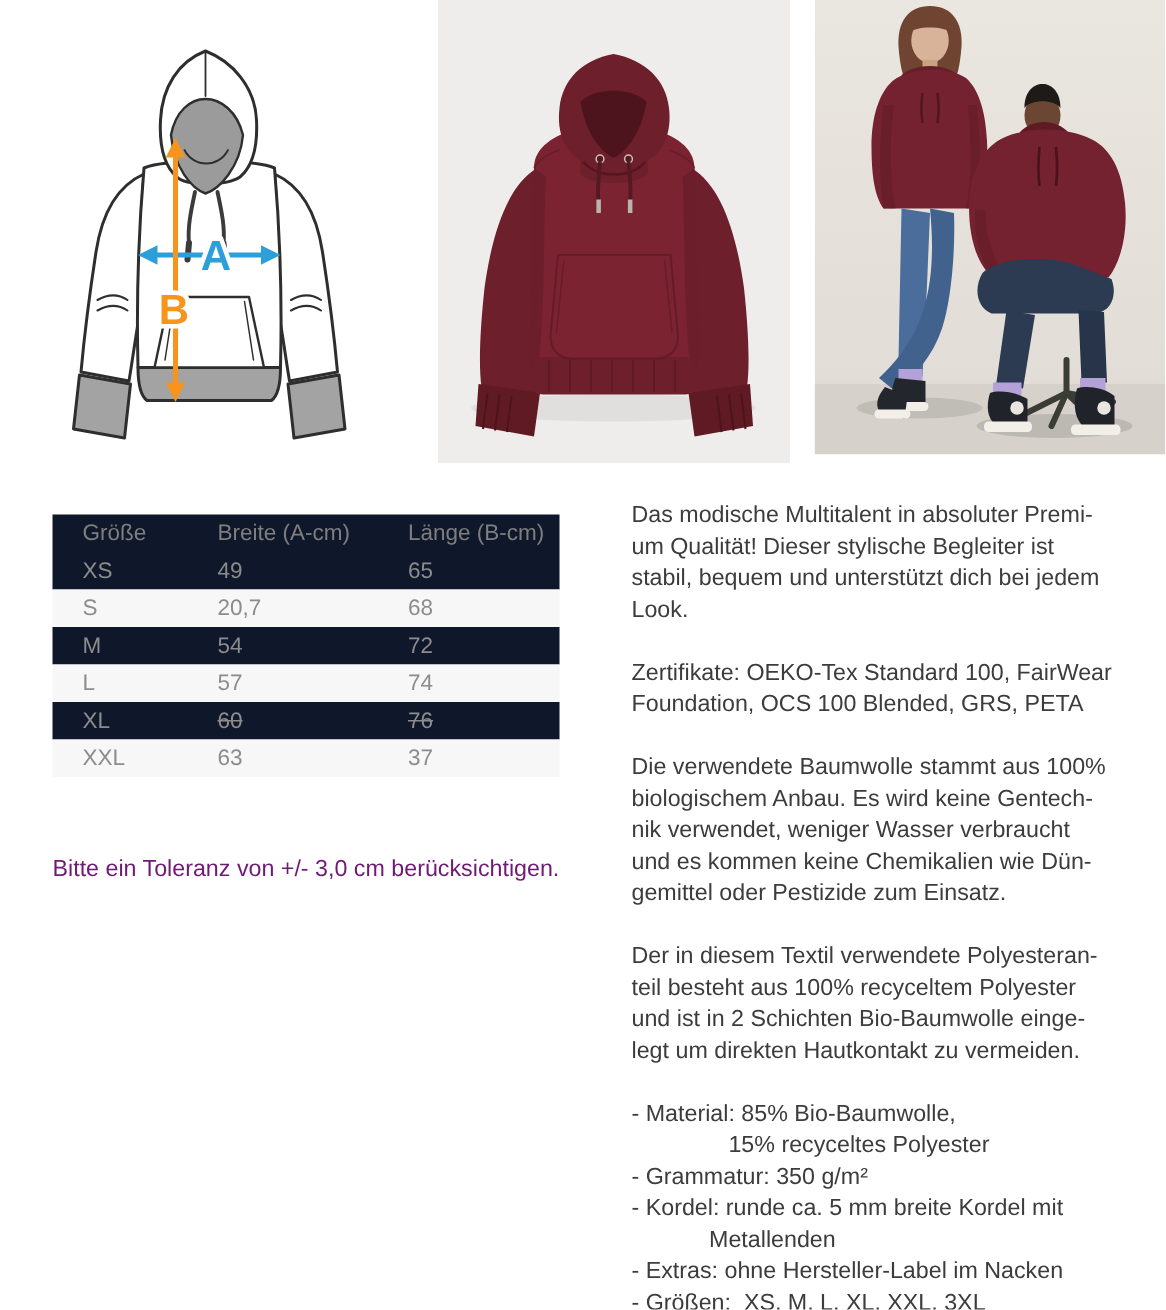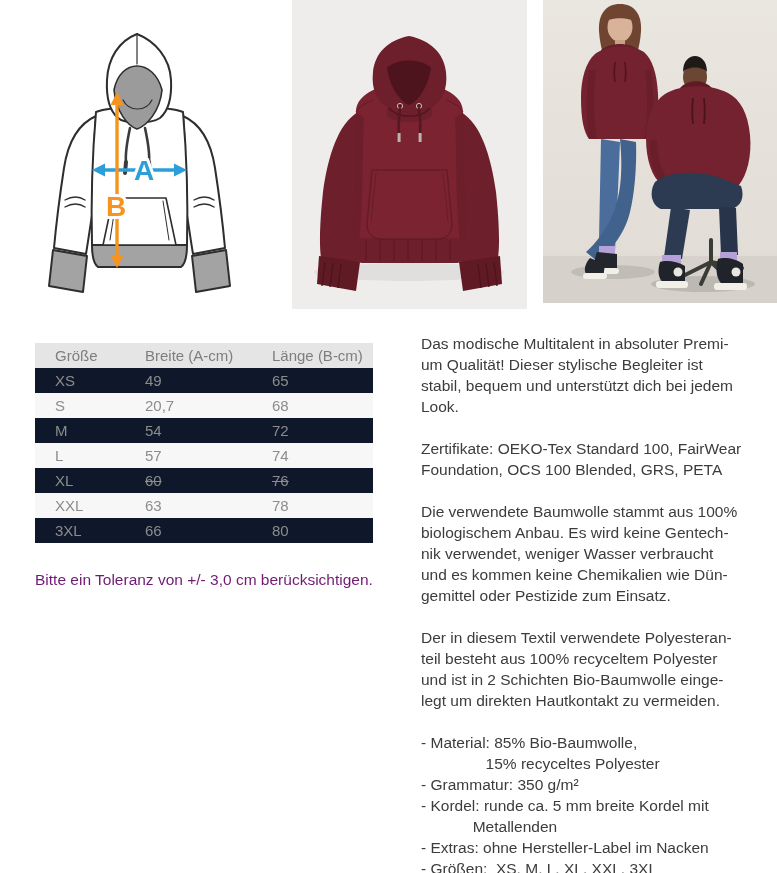--- a/index.html
+++ b/index.html
@@ -10,21 +10,21 @@
   }
   .img-box{position:absolute;overflow:hidden}
   #diagram-box{left:20px;top:8px;width:250px;height:295px;background:#fff}
   #product-box{left:292px;top:0;width:235px;height:309px}
   #models-box{left:543px;top:0;width:234px;height:303px}
 
   
   .size-table{position:absolute;left:35px;top:343px;width:338px;font-size:15px;color:#8c8c8c}
   .trow{display:grid;grid-template-columns:90px 127px 121px;height:25px;align-items:center}
   .trow > div{padding-left:20px;white-space:nowrap}
-  .trow.head{background:#e5e5e5;color:#7e7e7e}
+  .trow.head{background:#0f172a;color:#7e7e7e}
   .trow.odd{background:#0f172a}
   .trow.even{background:#f7f7f7}
   .struck{text-decoration:line-through}
 
   .tolerance{position:absolute;left:35px;top:571px;font-size:15.5px;color:#701a75;white-space:nowrap}
 
   
   .desc{position:absolute;left:421px;top:329px;width:352px;font-size:15.5px;line-height:21px;color:#3c3c3c}
   .desc p{margin:4px 0 21px 0;white-space:pre-line}
   .desc p.specs{white-space:pre-wrap;margin-bottom:0}
@@ -227,26 +227,21 @@
     <div>74</div>
   </div>
   <div class="trow odd">
     <div>XL</div>
     <div class="struck">60</div>
     <div class="struck">76</div>
   </div>
   <div class="trow even">
     <div>XXL</div>
     <div>63</div>
-    <div>78</div>
-  </div>
-  <div class="trow odd">
-    <div>3XL</div>
-    <div>66</div>
-    <div>80</div>
+    <div>37</div>
   </div>
 </div>
 
 <div class="tolerance">Bitte ein Toleranz von +/- 3,0 cm berücksichtigen.</div>
 
 <div class="desc">
   <p>Das modische Multitalent in absoluter Premi-
 um Qualität! Dieser stylische Begleiter ist
 stabil, bequem und unterstützt dich bei jedem
 Look.</p>

